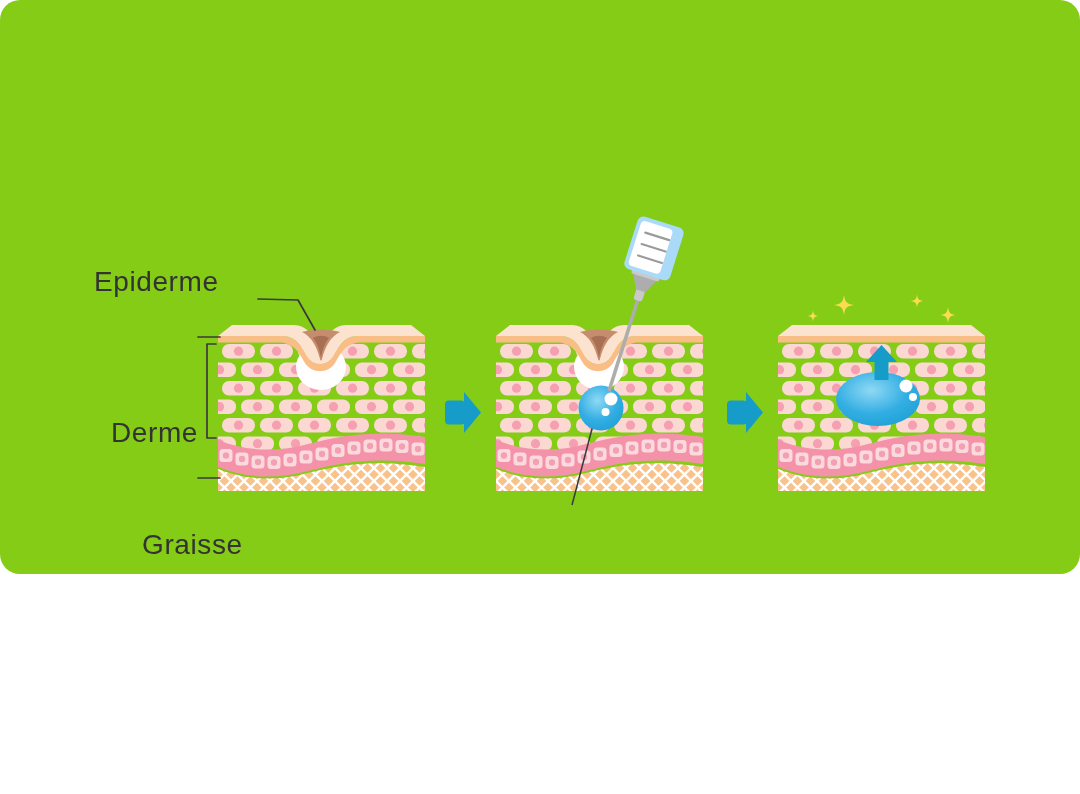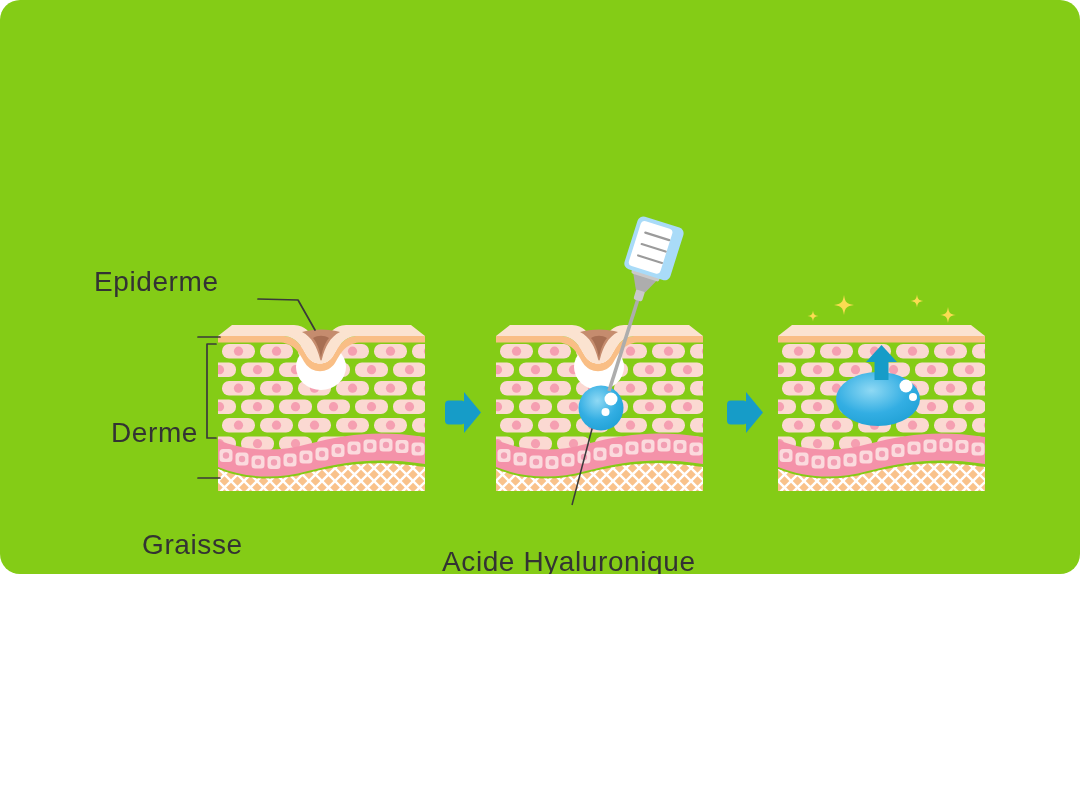--- a/index.html
+++ b/index.html
@@ -164,14 +164,13 @@
         <use href="#sparkle" transform="translate(844,305) scale(1)"></use>
         <use href="#sparkle" transform="translate(917,301) scale(0.65)"></use>
         <use href="#sparkle" transform="translate(948,315) scale(0.8)"></use>
       </g>
     </g>
   </svg>
 
   <div class="label" id="label-epidermis">Epiderme</div>
   <div class="label" id="label-dermis">Derme</div>
   <div class="label" id="label-fat">Graisse</div>
-  <div class="label" id="label-acid">Acide Hyaluronique</div>
 </div>
 
 </body></html>

